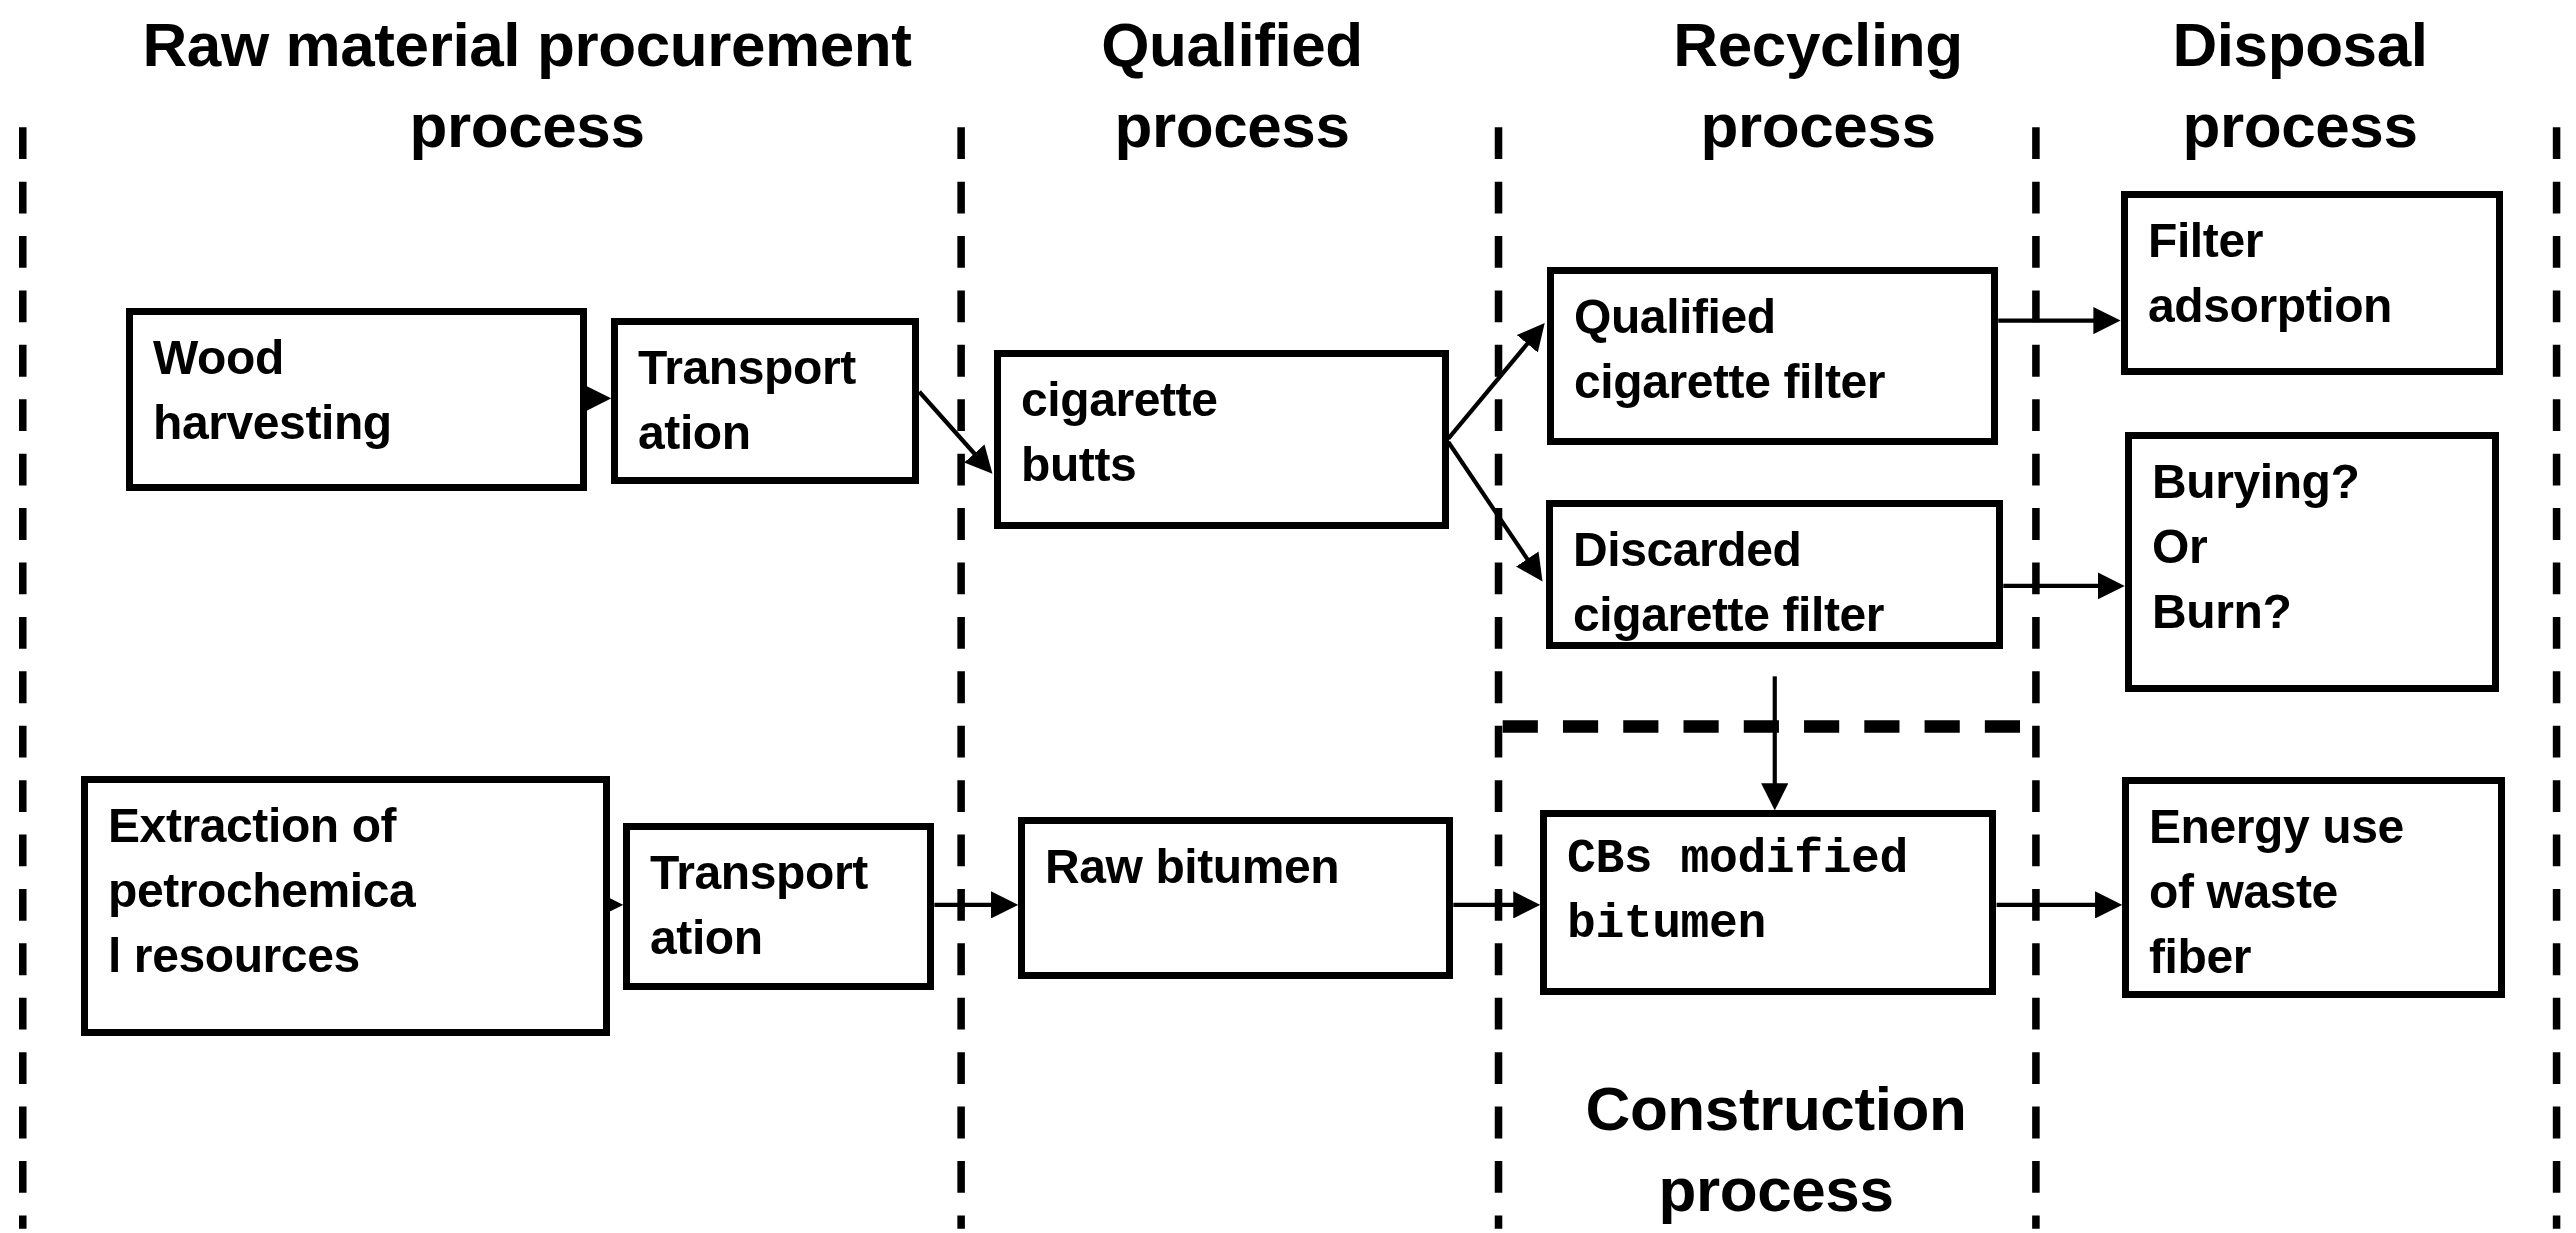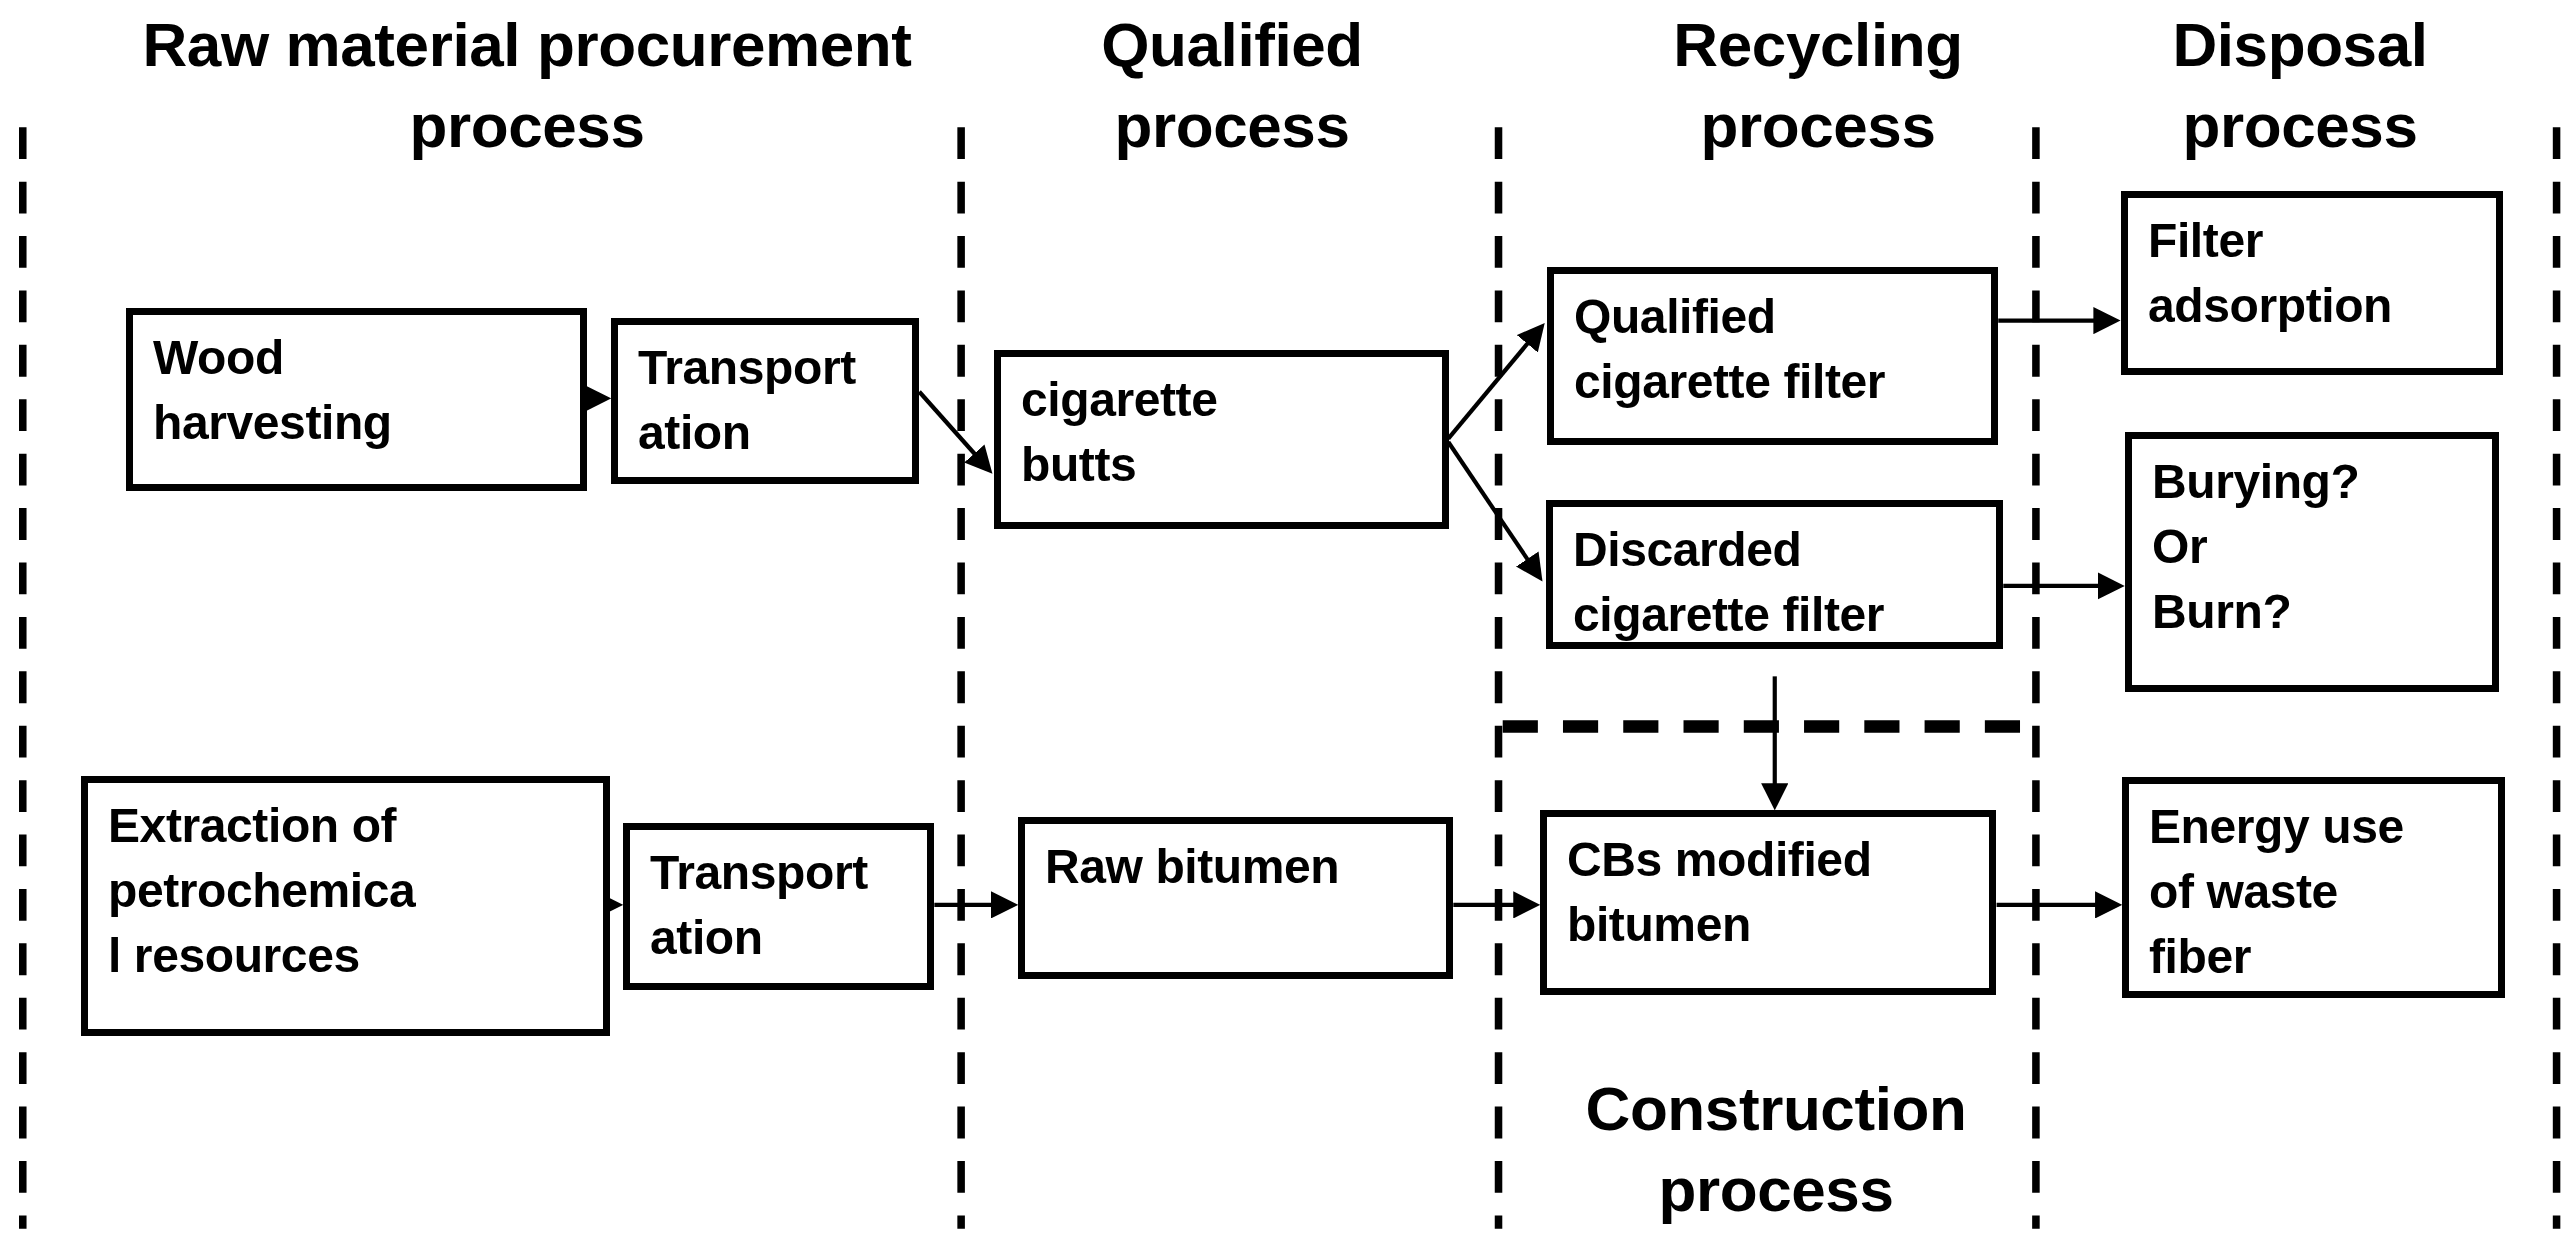--- a/index.html
+++ b/index.html
@@ -44,21 +44,21 @@
   #box-wood        { left:89px;   top:308px; width:461px; height:183px;margin-left:37px; }
   #box-transport1  { left:611px;  top:318px; width:308px; height:166px; }
   #box-cigbutts    { left:994px; top:350px; width:455px; height:179px; }
   #box-qualified   { left:1547px; top:229px; width:451px; height:178px;margin-top:38px; }
   #box-filterads   { left:2121px; top:191px; width:382px; height:184px; }
   #box-discarded   { left:1546px; top:500px; width:457px; height:149px; }
   #box-burying     { left:2125px; top:432px; width:374px; height:260px; }
   #box-extraction  { left:81px;   top:776px; width:529px; height:260px; }
   #box-transport2  { left:623px;  top:823px; width:311px; height:167px; }
   #box-rawbitumen  { left:1018px; top:817px; width:435px; height:162px; }
-  #box-cbs         { left:1540px; top:810px; width:456px; height:185px; }
+  #box-cbs         { left:1540px; top:810px; width:456px; height:185px;font-family:Liberation Mono, monospace; }
   #box-energy      { left:2122px; top:777px; width:383px; height:221px; }
   
   #title-col1 { left:527px;  top:4.2px; }
   #title-col2 { left:1232px; top:4.2px; }
   #title-col3 { left:1818px; top:4.2px; }
   #title-col4 { left:2300px; top:4.2px; }
   #title-construction { left:1776px; top:1068px; }
 </style>
 </head>
 <body>

